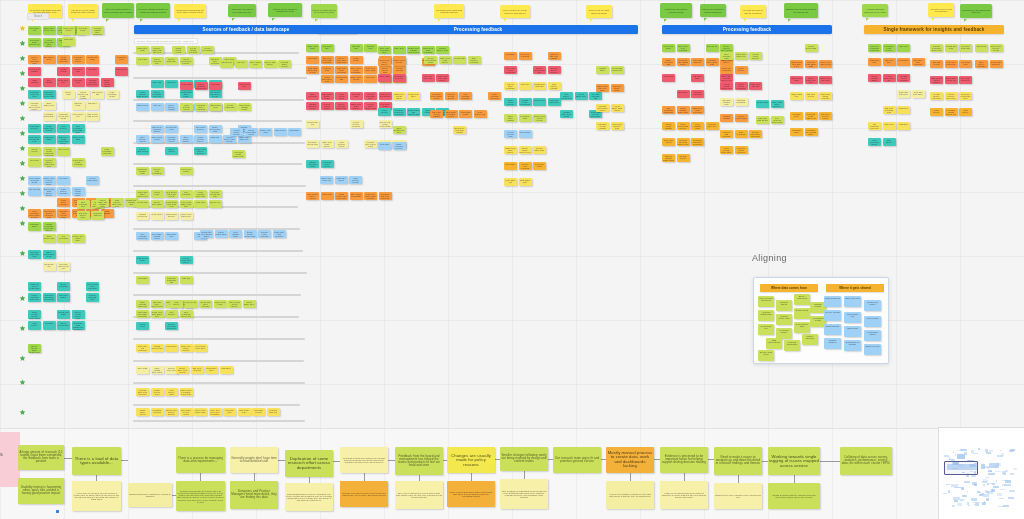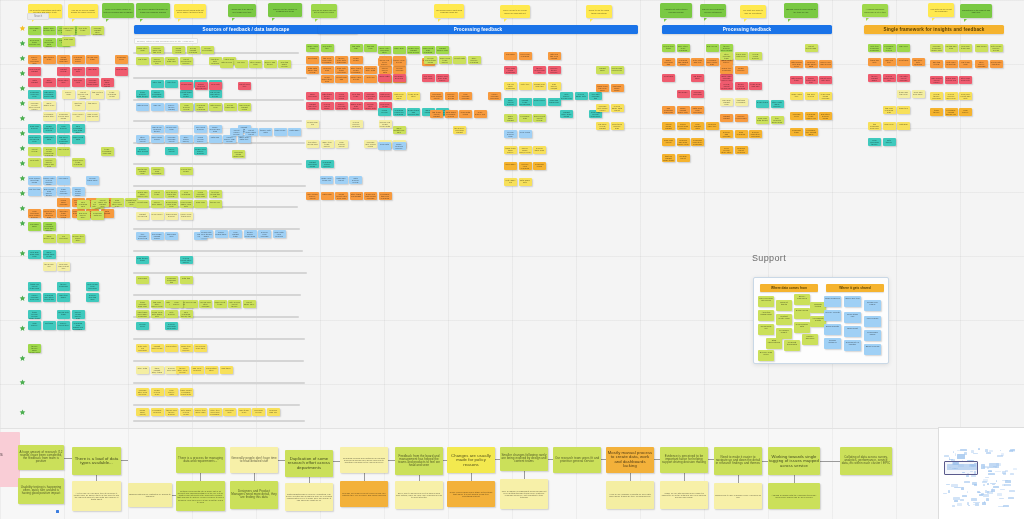--- a/index.html
+++ b/index.html
@@ -1878,21 +1878,21 @@
         <span class="txt">Aligning feedback with the roadmap items may mean some issues can be fixed sooner</span>
       </div>
       <div class="sticky mid" style="left: 840px; top: 447px; width: 52px; height: 28px; background: rgb(203, 224, 90); display: flex; align-items: center; justify-content: center;">
         <span class="txt">Collating of data across survey, analytics, performance, service data, etc within each cluster / EPIC</span>
       </div>
     </div>
 
   <div id="chip">Search</div>
   <div id="search-chip">Search, notes or add columns here or ctrl + drag here</div>
 
-  <div id="summary-label">Support</div>
+  <div id="summary-label">Aligning</div>
   <div id="summary-panel">
     <div class="sub-banner" style="left:6px; top:6px; width:58px; height:8px;">Where data comes from</div>
     <div class="sub-banner" style="left:72px; top:6px; width:58px; height:8px;">Where it gets shared</div>
     <div id="summary-notes">
         <div class="sticky" style="left: 4px; top: 18px; width: 16px; height: 11px; background: rgb(203, 224, 90);">
           <span class="txt">User research interviews</span>
         </div>
         <div class="sticky" style="left: 22px; top: 22px; width: 16px; height: 11px; background: rgb(203, 224, 90);">
           <span class="txt">Support tickets</span>
         </div>

